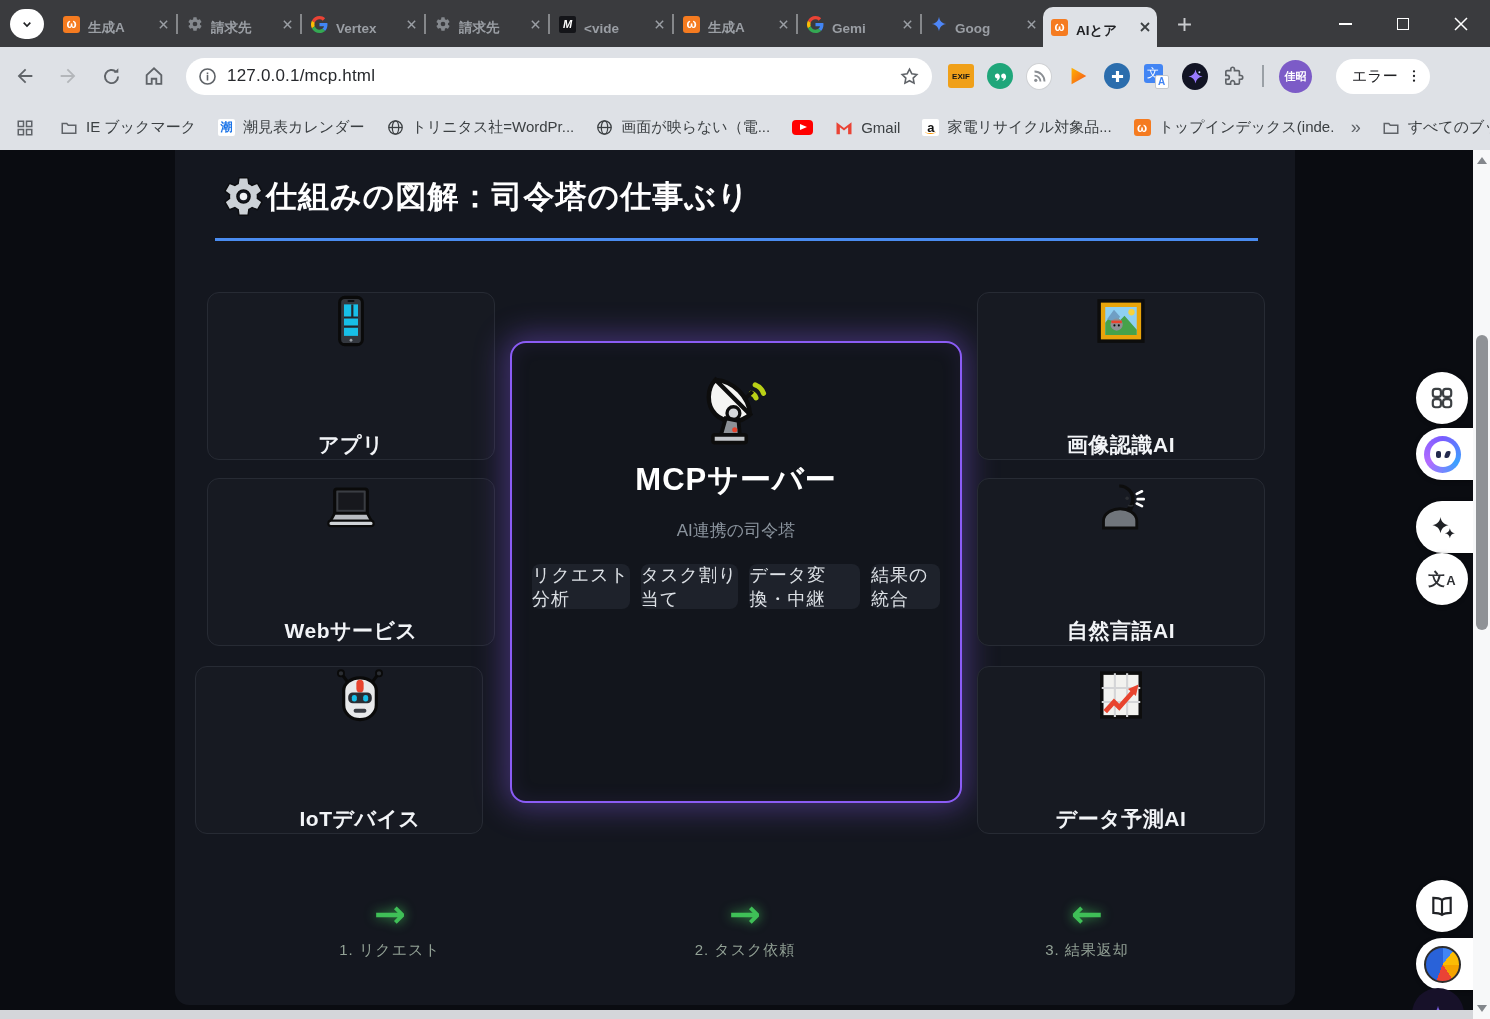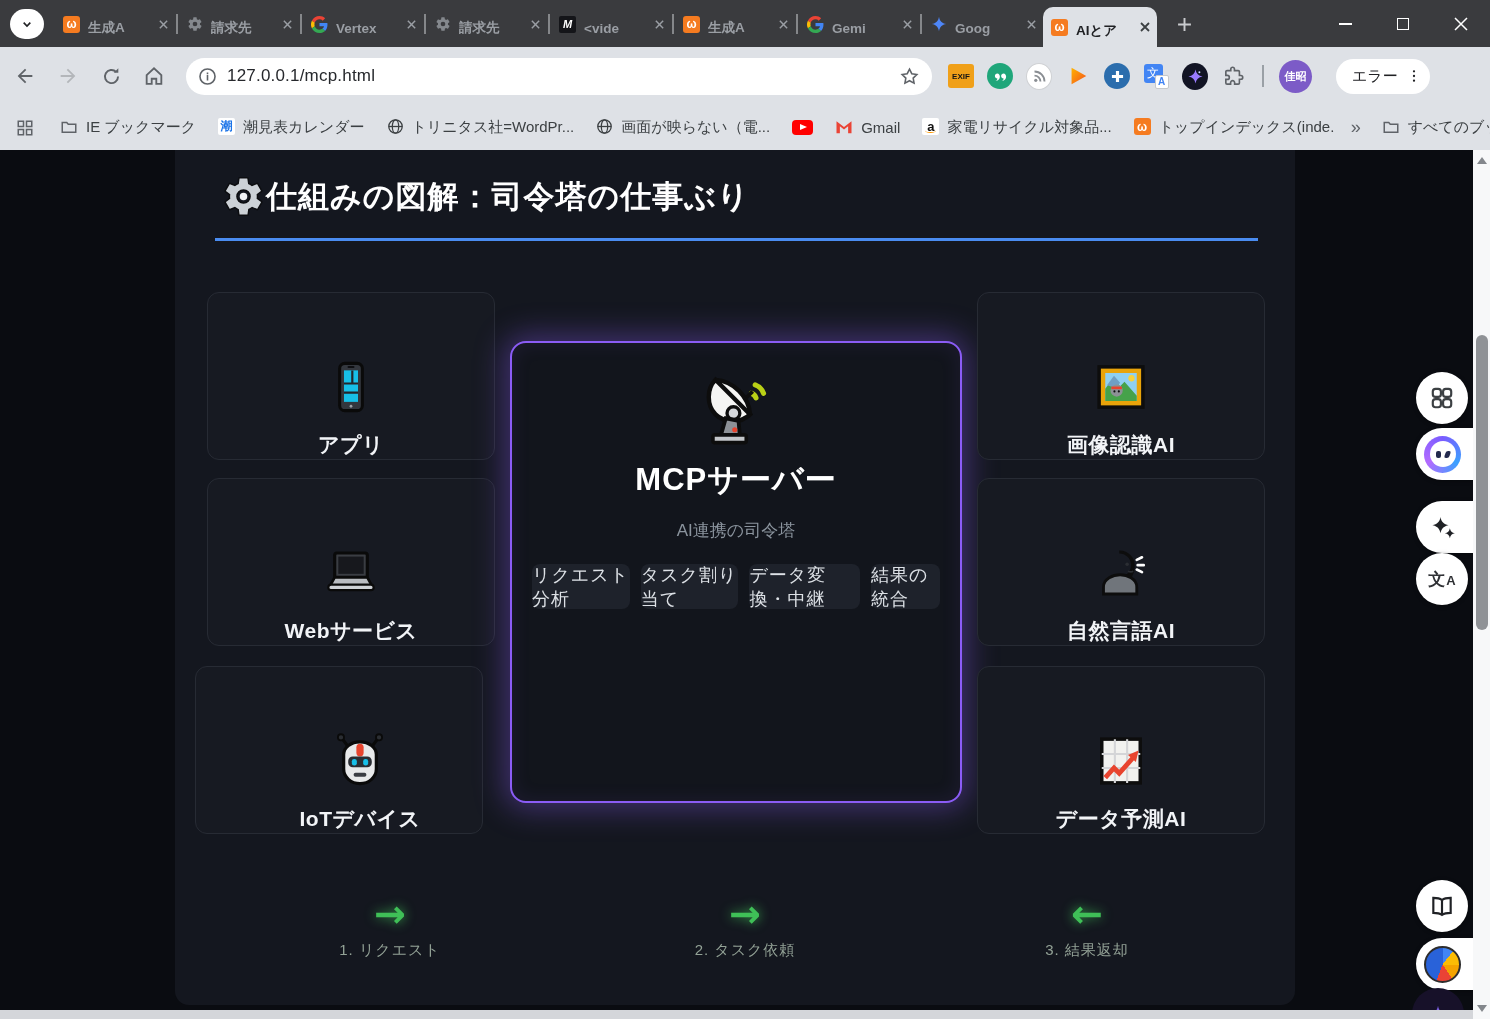--- a/index.html
+++ b/index.html
@@ -39,37 +39,37 @@
   .darkstar-circle { width:27px; height:27px; border-radius:50%; background:#121424; display:flex; align-items:center; justify-content:center; }
   .translate-box { position:relative; width:25px; height:25px; }
   .translate-main { position:absolute; left:0; top:0; width:19px; height:19px; background:#4285f4; border-radius:3px; color:#fff; font-size:12px; display:flex; align-items:center; justify-content:center; }
   .translate-sub { position:absolute; right:0; bottom:0; width:14px; height:14px; background:#fff; border:1px solid #c6c8cb; border-radius:2px; color:#4285f4; font-size:10px; font-weight:bold; display:flex; align-items:center; justify-content:center; }
   .vsep { width:2px; height:22px; background:#9aa0a6; margin:0 2px; }
   .avatar { width:33px; height:33px; border-radius:50%; background:#7c5bc7; color:#fff; font-size:11px; font-weight:bold; display:flex; align-items:center; justify-content:center; flex:none; }
   .error-pill { height:35px; background:#fff; border-radius:18px; display:flex; align-items:center; padding:0 8px 0 16px; margin-left:11px; font-size:15px; color:#202124; gap:8px; flex:none; }
 
   
   .bookbar { position:absolute; top:105px; left:0; right:0; height:45px; background:#dee1e6; display:flex; align-items:center; font-size:15px; color:#3c4043; }
-  .bm { display:flex; align-items:flex-start; gap:8px; margin:0 11px; white-space:nowrap; flex:none; }
+  .bm { display:flex; align-items:center; gap:8px; margin:0 11px; white-space:nowrap; flex:none; }
   .bm-label { max-width:175px; overflow:hidden; }
   .sq-icon { width:17px; height:17px; border-radius:2px; display:flex; align-items:center; justify-content:center; font-weight:bold; flex:none; }
   .shio { background:#fff; color:#1a73e8; font-size:12px; }
   .amazon { background:#fff; color:#111; font-size:13px; position:relative; }
   .amazon::after { content:""; position:absolute; left:3px; bottom:2px; width:11px; height:4px; border-bottom:1.6px solid #ff9900; border-radius:50%; }
   .yt { width:21px; height:15px; background:#f00; border-radius:4px; position:relative; flex:none; }
   .yt::after { content:""; position:absolute; left:8px; top:4px; border-left:7px solid #fff; border-top:3.5px solid transparent; border-bottom:3.5px solid transparent; }
   .overflow-chev { font-size:18px; color:#5f6368; margin:0 6px; }
 
   
   .viewport { position:absolute; top:150px; left:0; right:0; bottom:0; background:#0a0c11; overflow:hidden; }
   .container { position:absolute; left:175px; top:0; width:1120px; height:855px; background:#14171f; border-radius:0 0 14px 14px; }
   .page-title { position:absolute; top:24px; left:46px; display:flex; align-items:center; color:#fff; font-size:31px; font-weight:bold; letter-spacing:1px; }
   .title-underline { position:absolute; top:88px; left:40px; width:1043px; height:3px; background:#4a8cf0; }
 
-  .card { position:absolute; width:288px; height:168px; background:#171a22; border:1px solid #272b34; border-radius:12px; display:flex; flex-direction:column; align-items:center; justify-content:flex-end; gap:16px; }
+  .card { position:absolute; width:288px; height:168px; background:#171a22; border:1px solid #272b34; border-radius:12px; display:flex; flex-direction:column; align-items:center; justify-content:space-between; gap:16px; }
   .card-label { font-size:21px; font-weight:bold; color:#f2f4f7; letter-spacing:.5px; }
   .pos-l1 { left:32px;  top:142px; } .pos-l2 { left:32px;  top:328px; } .pos-l3 { left:20px;  top:516px;padding-left:42px; }
   .pos-r1 { left:802px; top:142px; } .pos-r2 { left:802px; top:328px; } .pos-r3 { left:802px; top:516px; }
 
   .server-card { position:absolute; left:335px; top:191px; width:452px; height:462px; background:#12151c; border:2px solid #8b5cf6; border-radius:16px; box-shadow:0 0 30px 6px rgba(139,92,246,.38), inset 0 0 20px rgba(139,92,246,.10); display:flex; flex-direction:column; align-items:center; padding-top:24px; }
   .server-title { font-size:31px; font-weight:bold; color:#fff; margin-top:10px; letter-spacing:1px; }
   .server-sub { font-size:17px; color:#8b949e; margin-top:18px; }
   .fn-list { margin-top:22px; width:408px; display:flex; flex-direction:row; gap:11px; }
   .fn { height:45px; background:#1e222b; border-radius:8px; display:flex; align-items:center; justify-content:center; font-size:18px; color:#dde1e6; letter-spacing:1px; }
 

